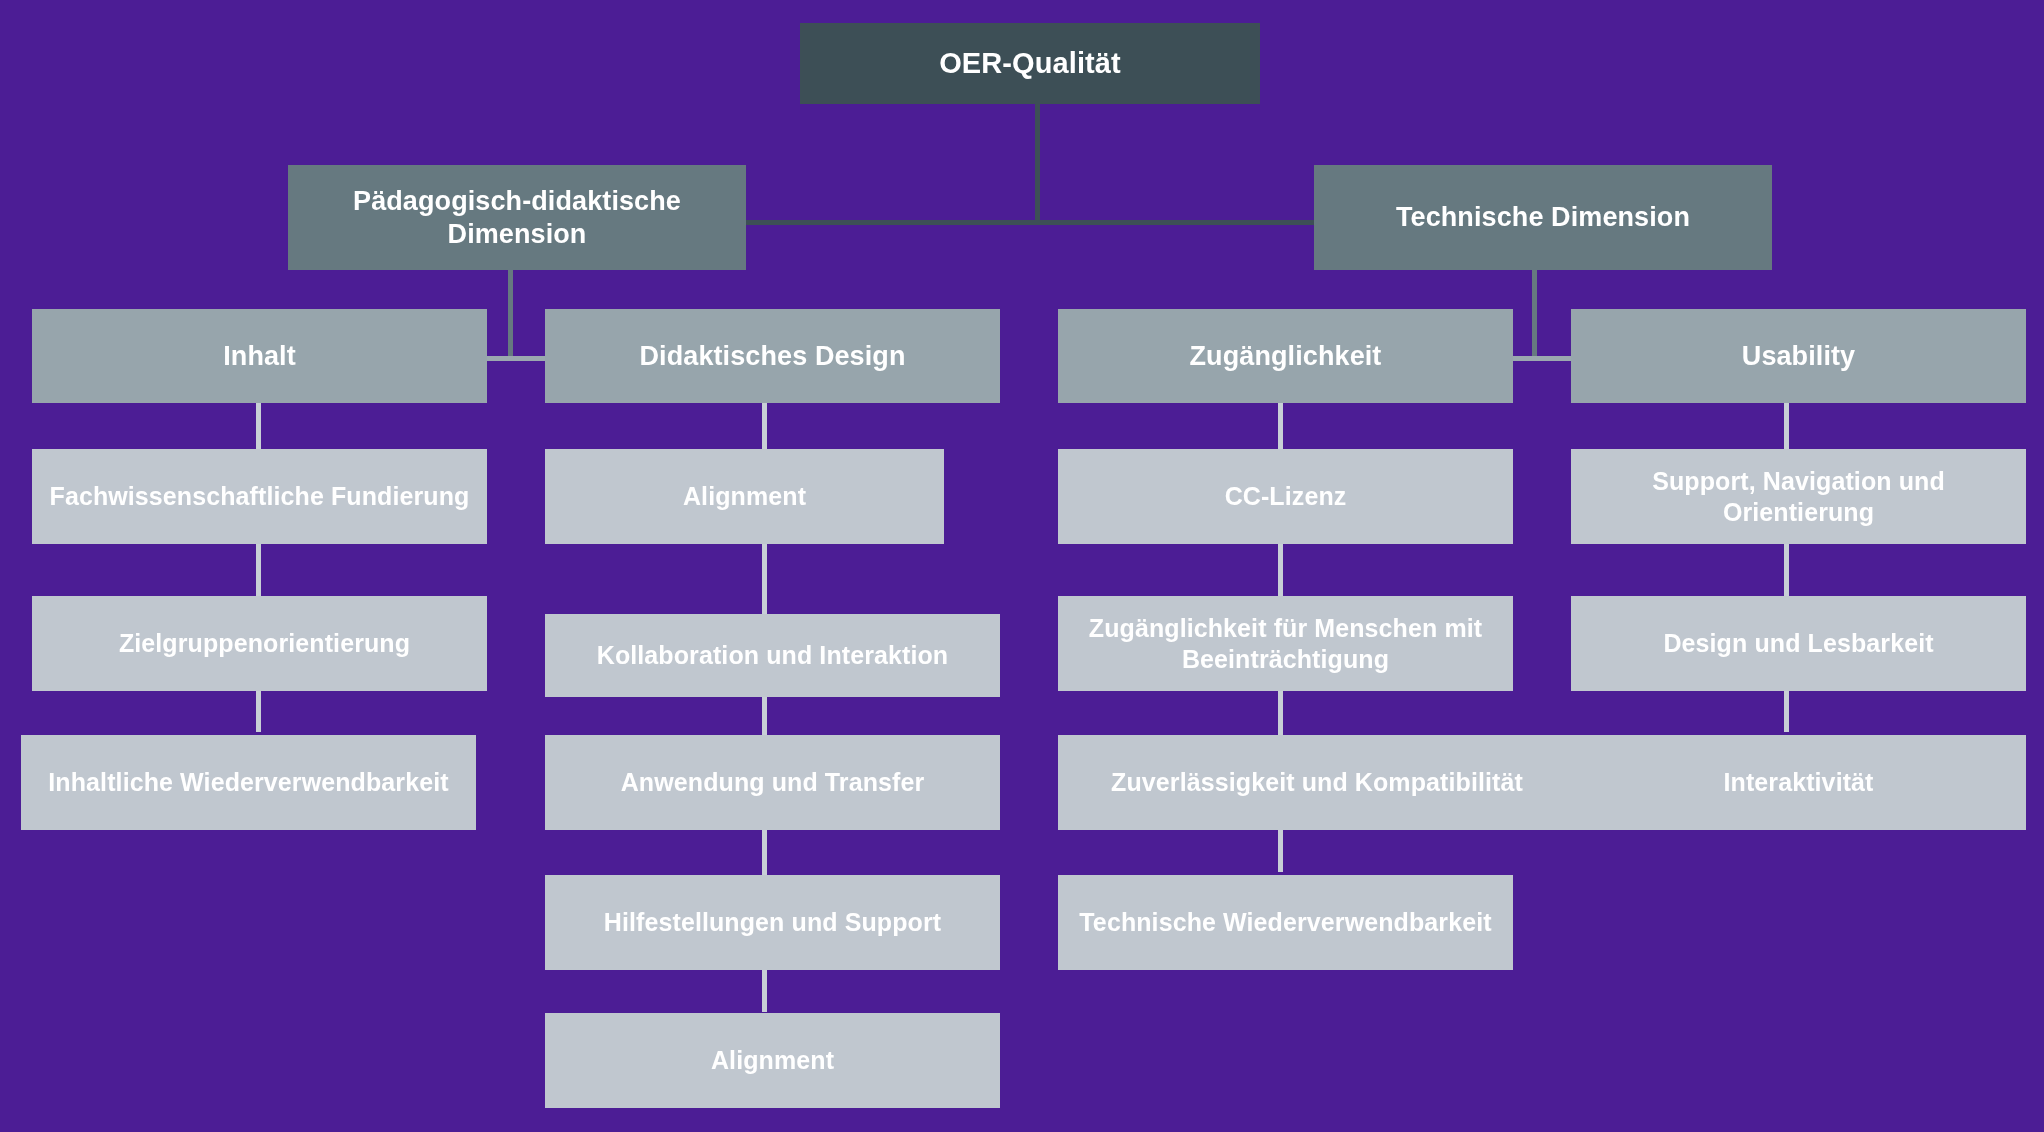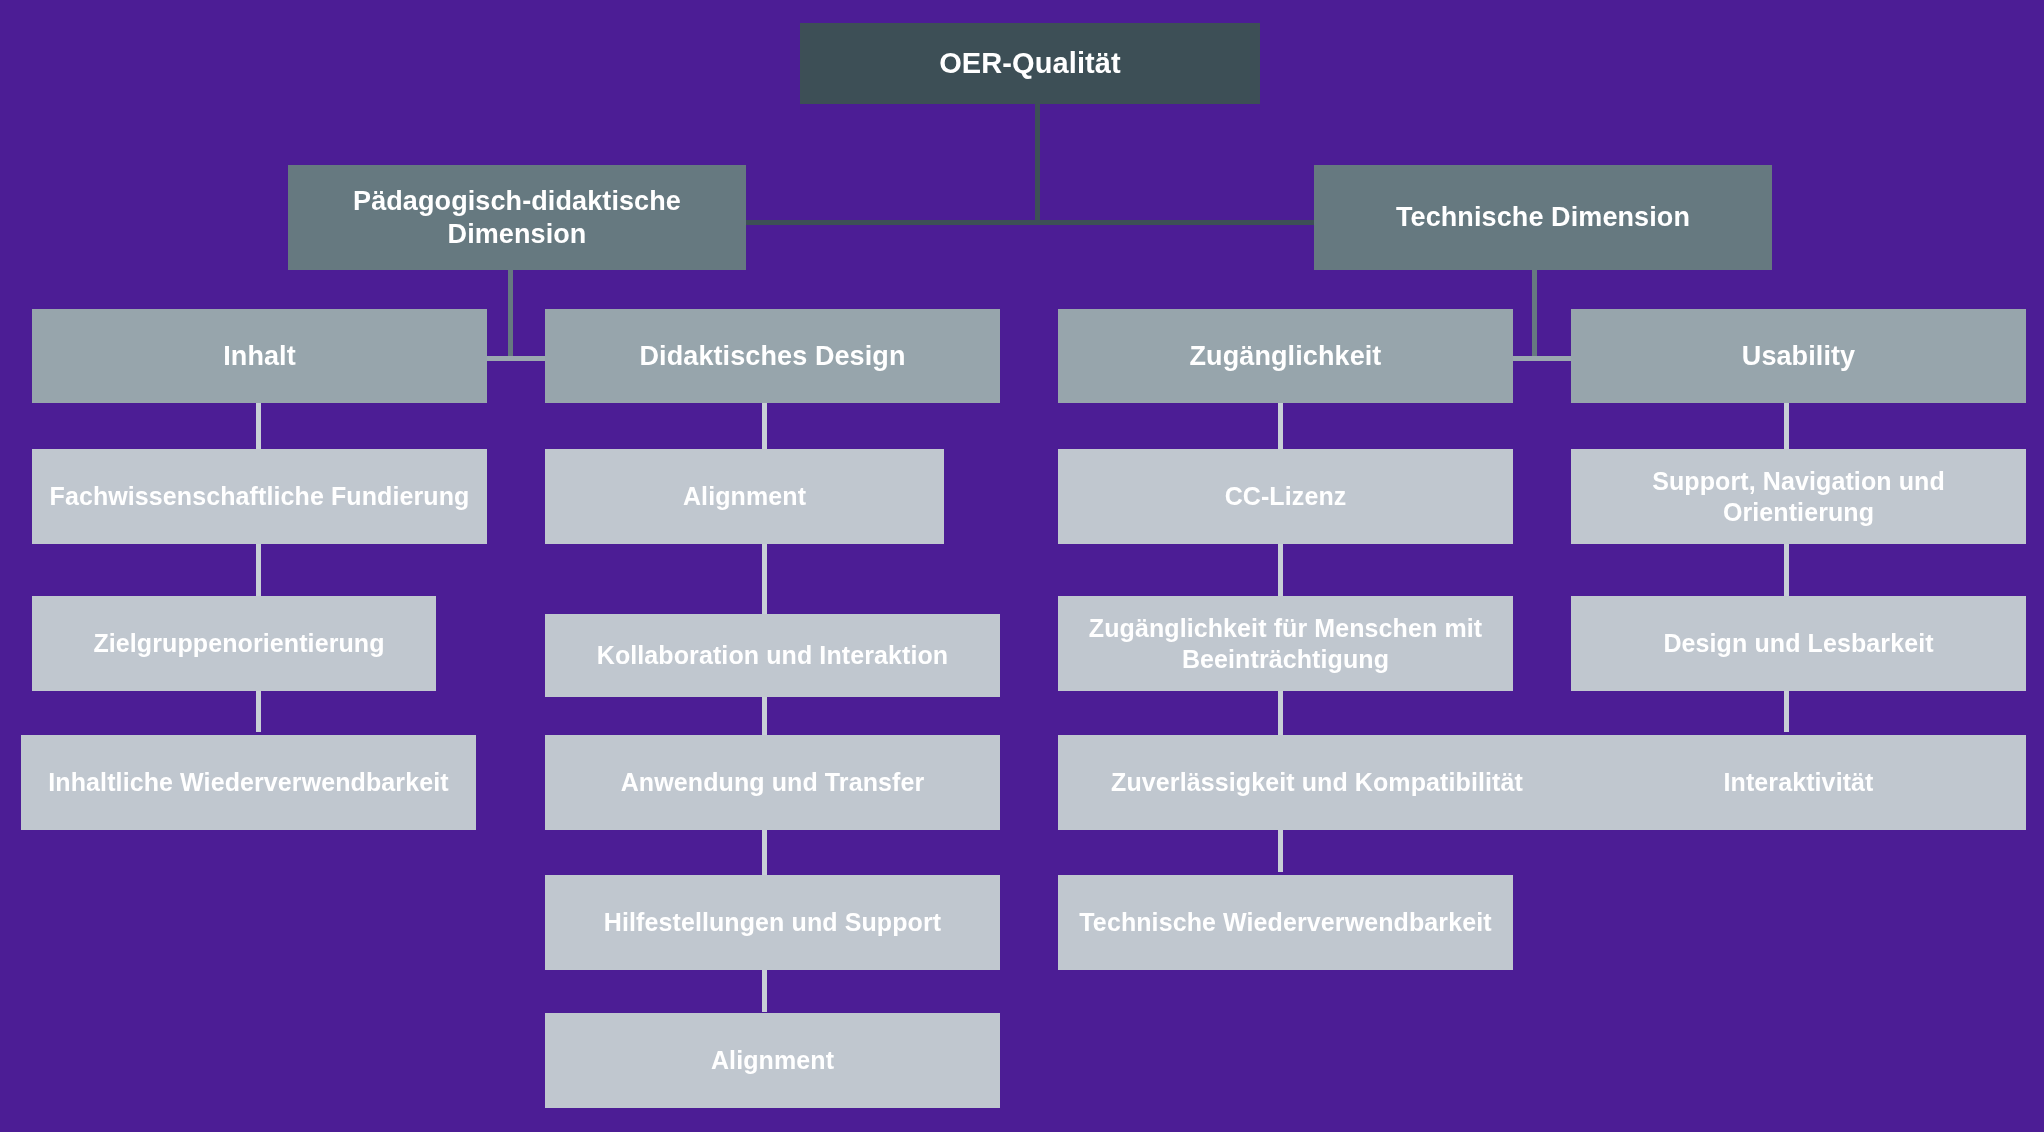--- a/index.html
+++ b/index.html
@@ -89,21 +89,21 @@
     <span>Zugänglichkeit</span>
   </div>
 
   <div class="node cat" style="left:1571px; top:309px; width:455px; height:94px;">
     <span>Usability</span>
   </div>
 
   <div class="node leaf" style="left:32px; top:449px; width:455px; height:95px;">
     <span>Fachwissenschaftliche Fundierung</span>
   </div>
-  <div class="node leaf" style="left:32px; top:596px; width:404px; height:95px;padding-left:20px;">
+  <div class="node leaf" style="left:32px; top:596px; width:455px; height:95px;padding-left:20px;">
     <span>Zielgruppenorientierung</span>
   </div>
   <div class="node leaf" style="left:21px; top:735px; width:455px; height:95px;">
     <span>Inhaltliche Wiederverwendbarkeit</span>
   </div>
 
   <div class="node leaf" style="left:545px; top:449px; width:399px; height:95px;">
     <span>Alignment</span>
   </div>
   <div class="node leaf" style="left:545px; top:596px; width:455px; height:83px;margin-top:18px;">

